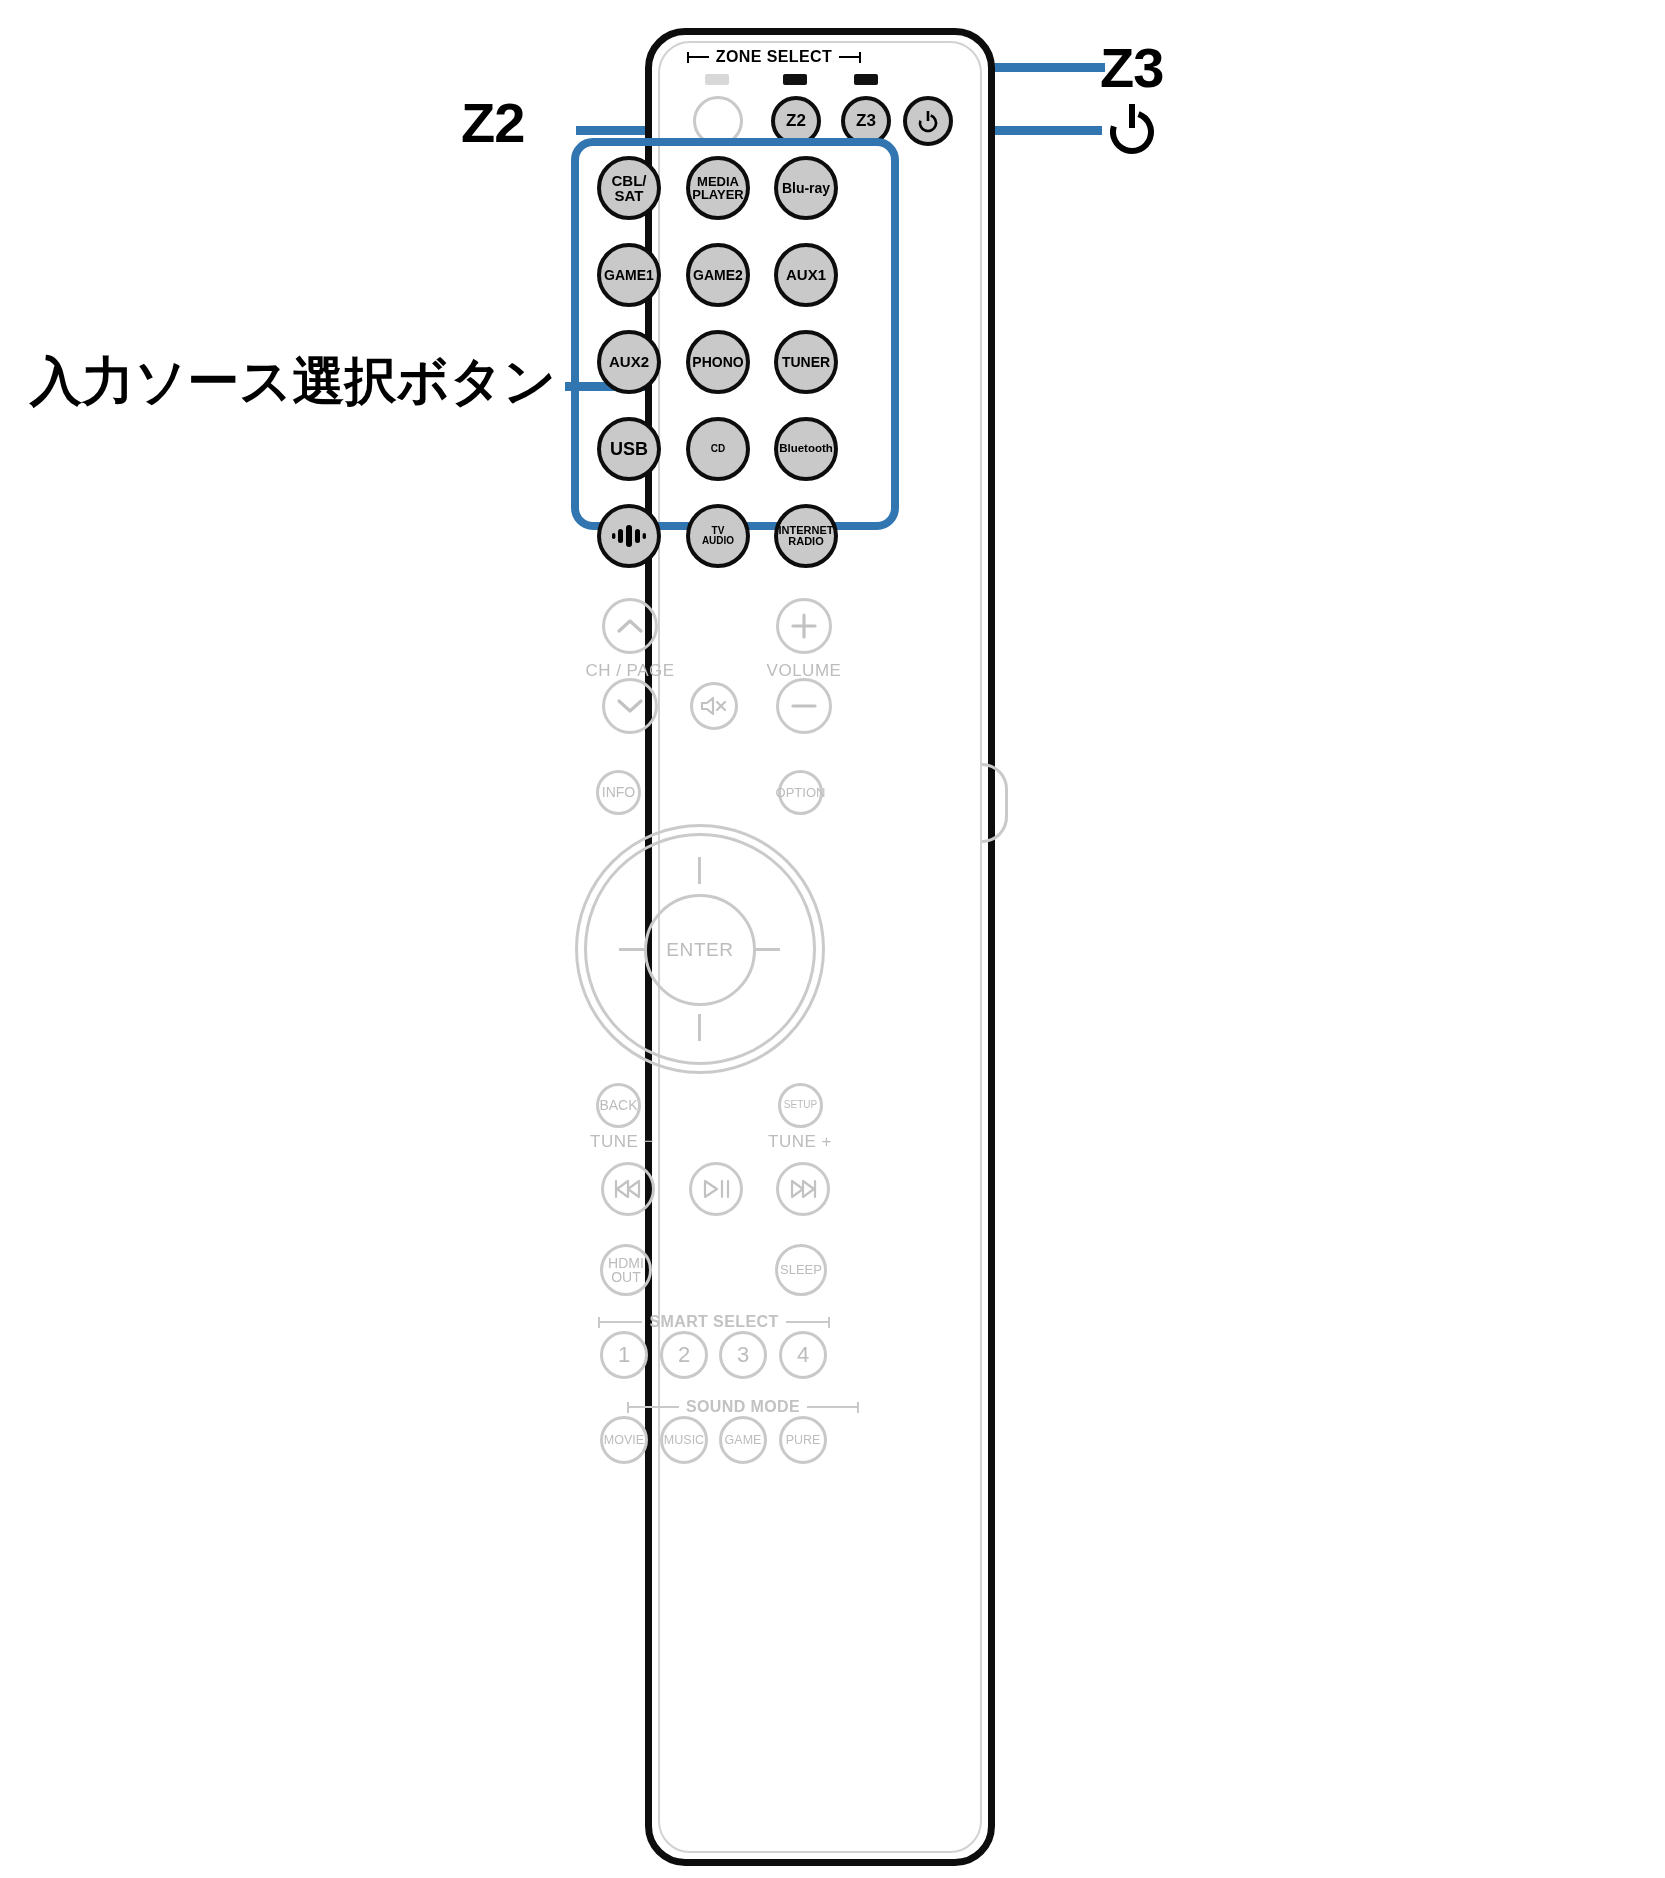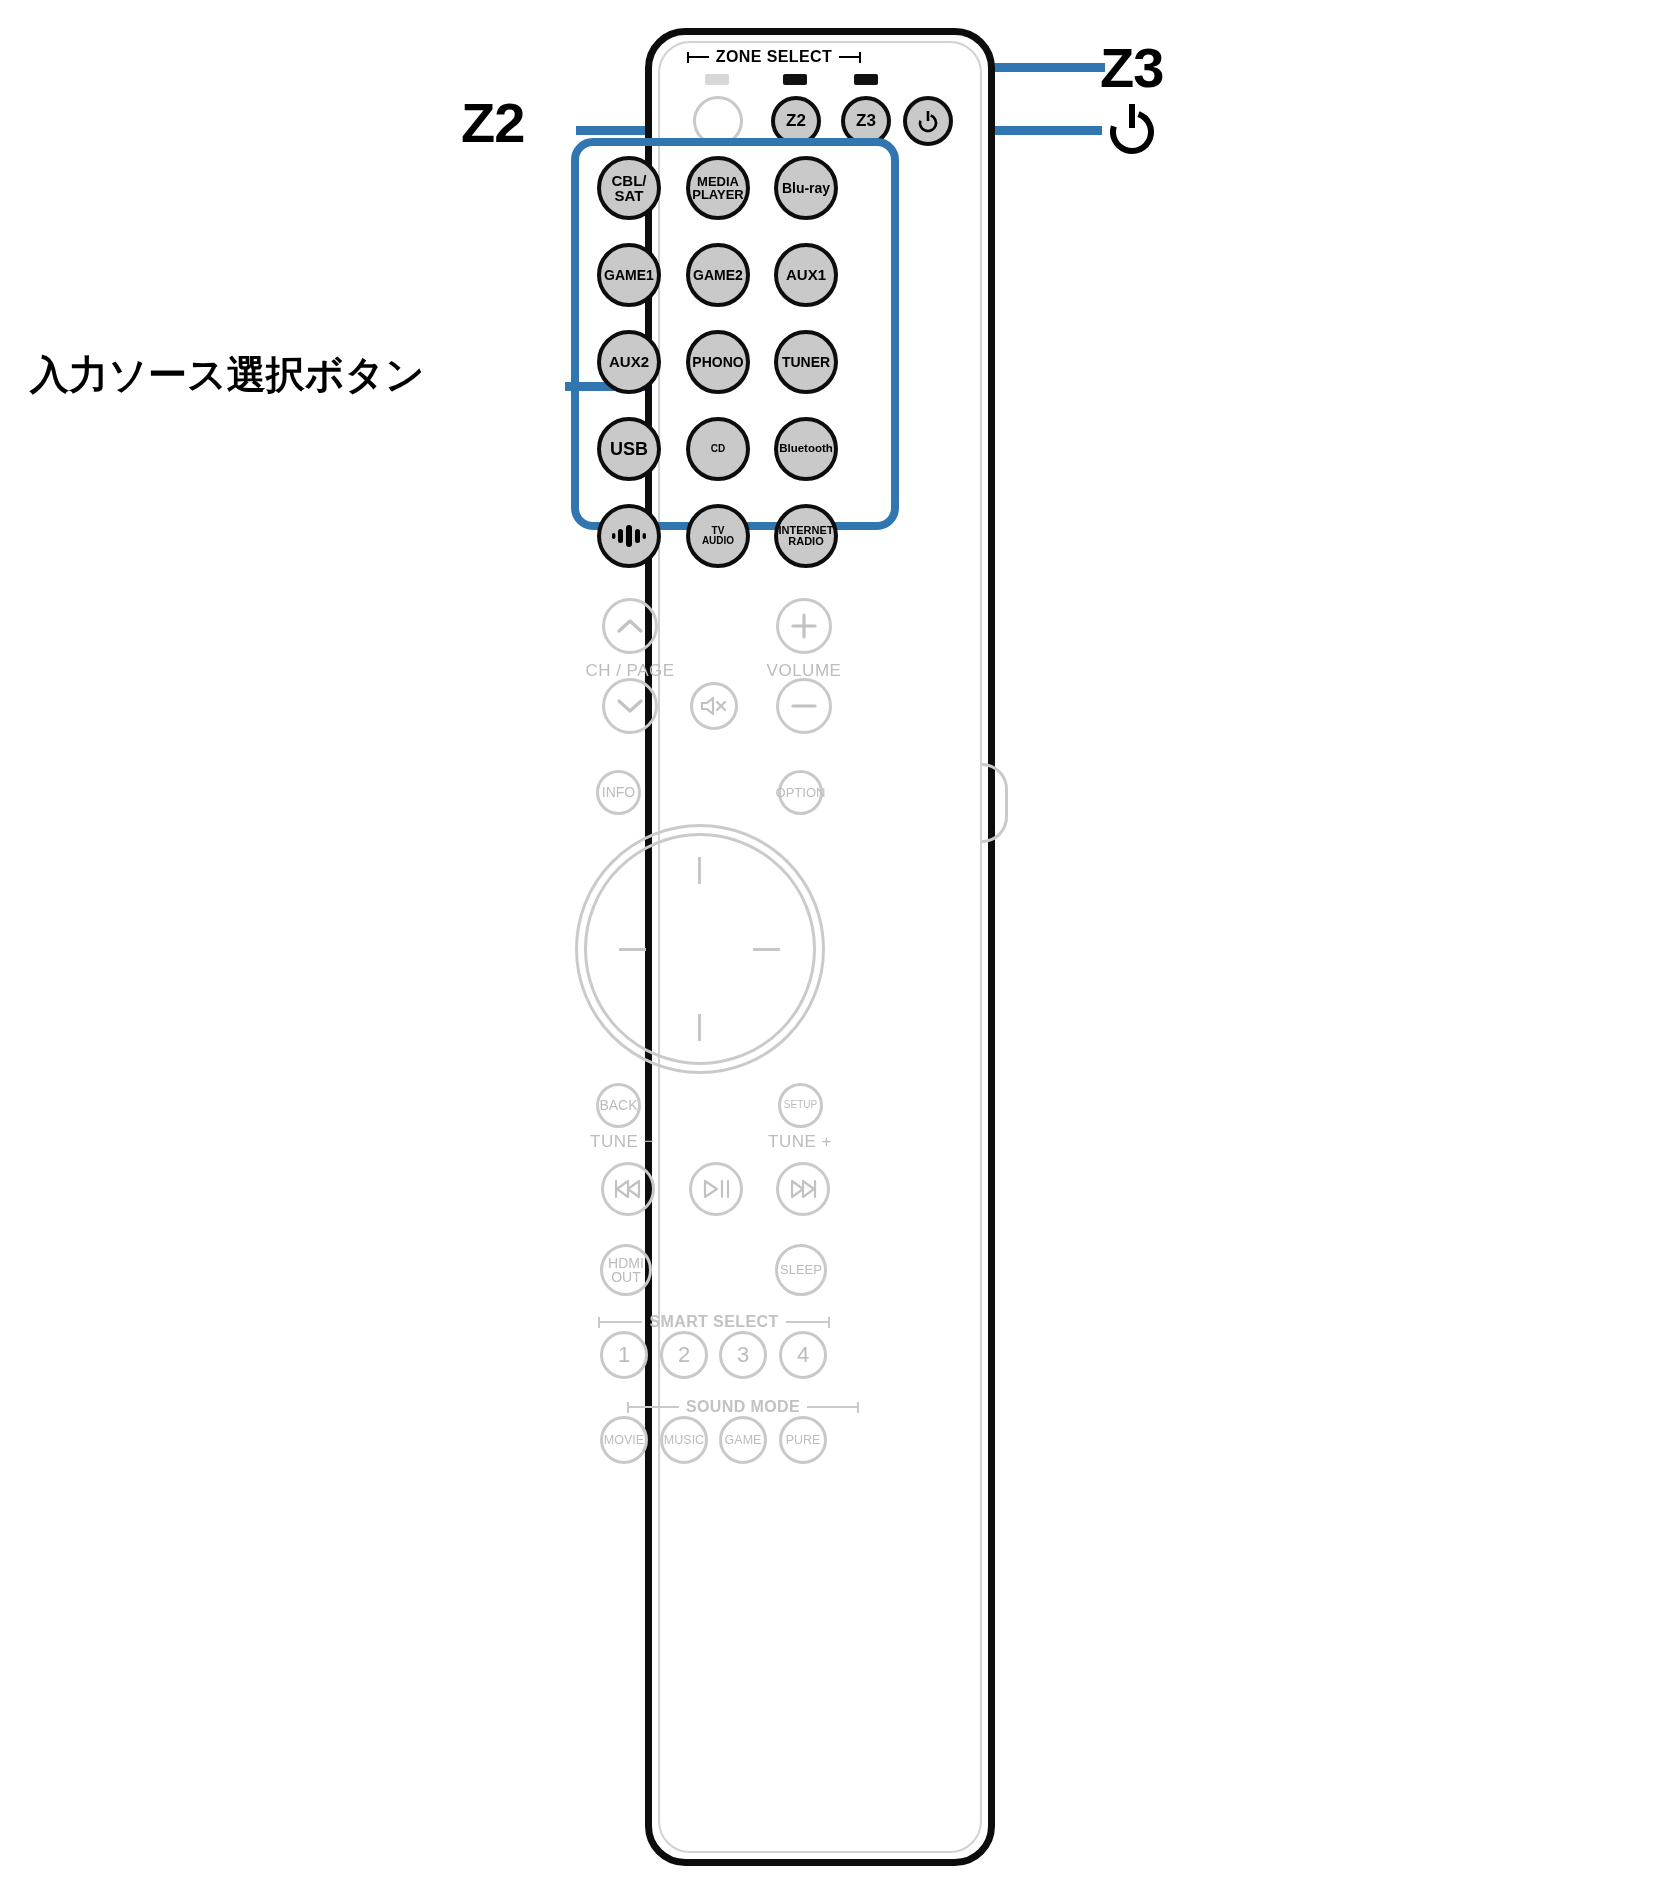--- a/index.html
+++ b/index.html
@@ -20,21 +20,21 @@
   .callout-label {
     position: absolute;
     font-weight: bold;
     color: #000000;
     white-space: nowrap;
     line-height: 1;
   }
   #label-z2 { left: 461px; top: 95px; font-size: 56px; letter-spacing: -1px; }
   #label-z3 { left: 1100px; top: 40px; font-size: 56px; letter-spacing: -1px; }
   #label-source {
-    left: 30px; top: 355px; font-size: 39px;
+    left: 30px; top: 355px; font-size: 52px;
     font-family: "DejaVu Sans", sans-serif;
     letter-spacing: 0px;
   }
 
   .leader {
     position: absolute;
     background: #3276b1;
   }
   .leader-h { height: 9px; }
   .leader-diag { transform-origin: 0 50%; }
@@ -308,20 +308,21 @@
   <div class="btn faded" style="left:133px; top:742px; width:45px; height:45px; font-size:13px;">OPTION</div>
 
   <div class="nav-ring" style="left:-70px; top:796px; width:250px; height:250px;"></div>
   <div class="nav-ring" style="left:-61px; top:805px; width:232px; height:232px;"></div>
 
   <div class="nav-tick" style="left:53px; top:829px; width:3px; height:27px;"></div>
   <div class="nav-tick" style="left:53px; top:986px; width:3px; height:27px;"></div>
   <div class="nav-tick" style="left:-26px; top:920px; width:27px; height:3px;"></div>
   <div class="nav-tick" style="left:108px; top:920px; width:27px; height:3px;"></div>
 
+  <div class="btn faded" style="left:-1px; top:866px; width:112px; height:112px; font-size:19px; letter-spacing:0.6px;">ENTER</div>
 
   <div class="btn faded" style="left:-49px; top:1055px; width:45px; height:45px; font-size:14px;">BACK</div>
   <div class="btn faded" style="left:133px; top:1055px; width:45px; height:45px; font-size:10px;">SETUP</div>
 
   <div class="static-label" style="left:-73px; top:1104px; width:100px;">TUNE −</div>
   <div class="static-label" style="left:105px; top:1104px; width:100px;">TUNE +</div>
 
   <div class="btn faded" style="left:-44px; top:1134px; width:54px; height:54px;">
     <svg width="30" height="22" viewBox="0 0 30 22">
       <polygon points="15,3 15,19 4,11" fill="none" stroke="#c2c2c2" stroke-width="2.2" stroke-linejoin="round"></polygon>

